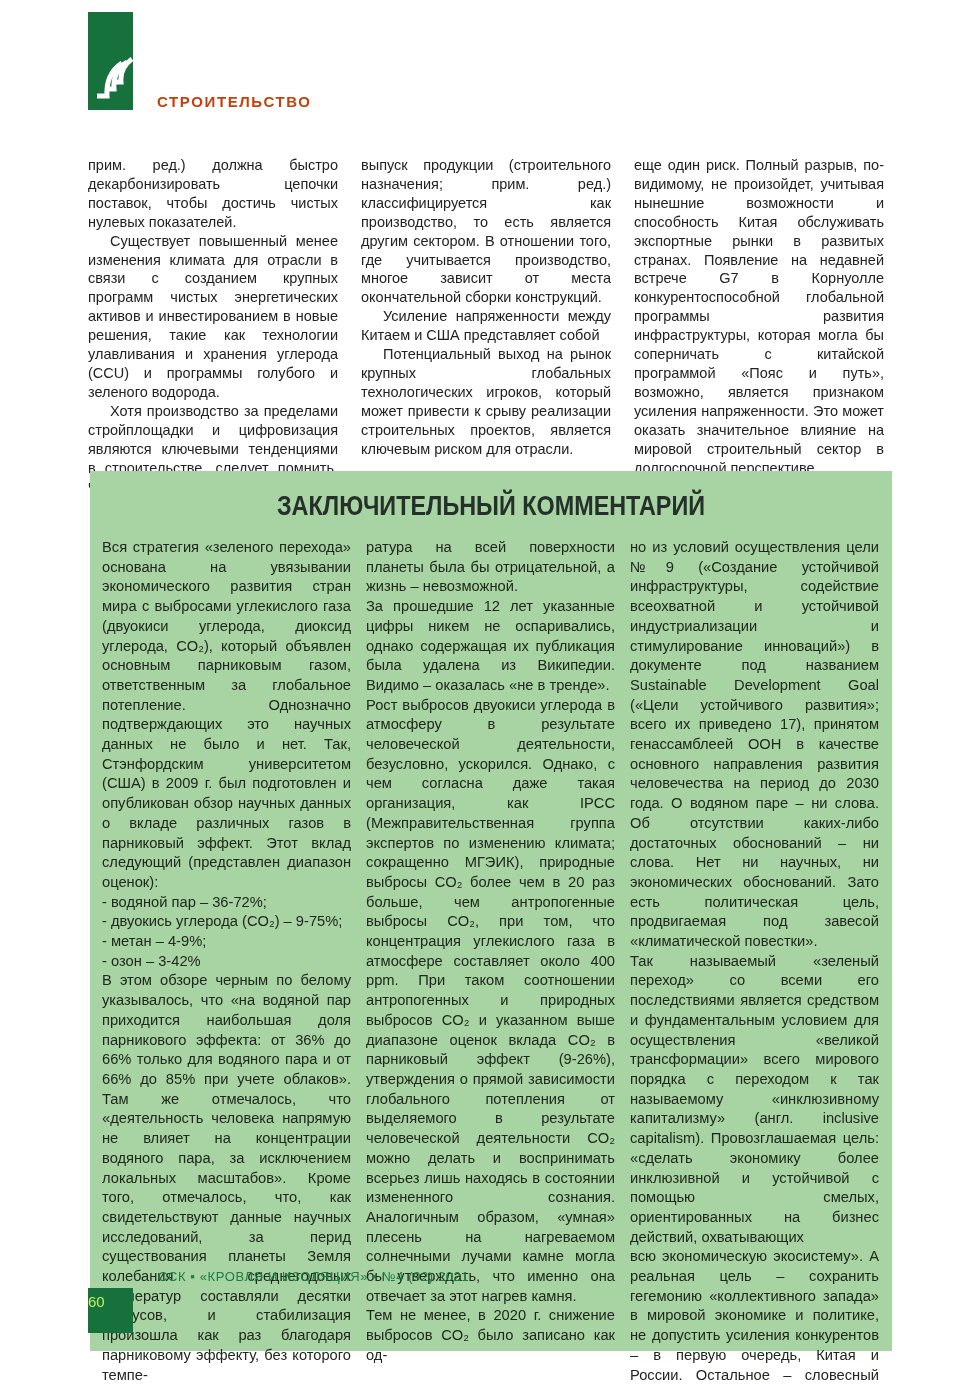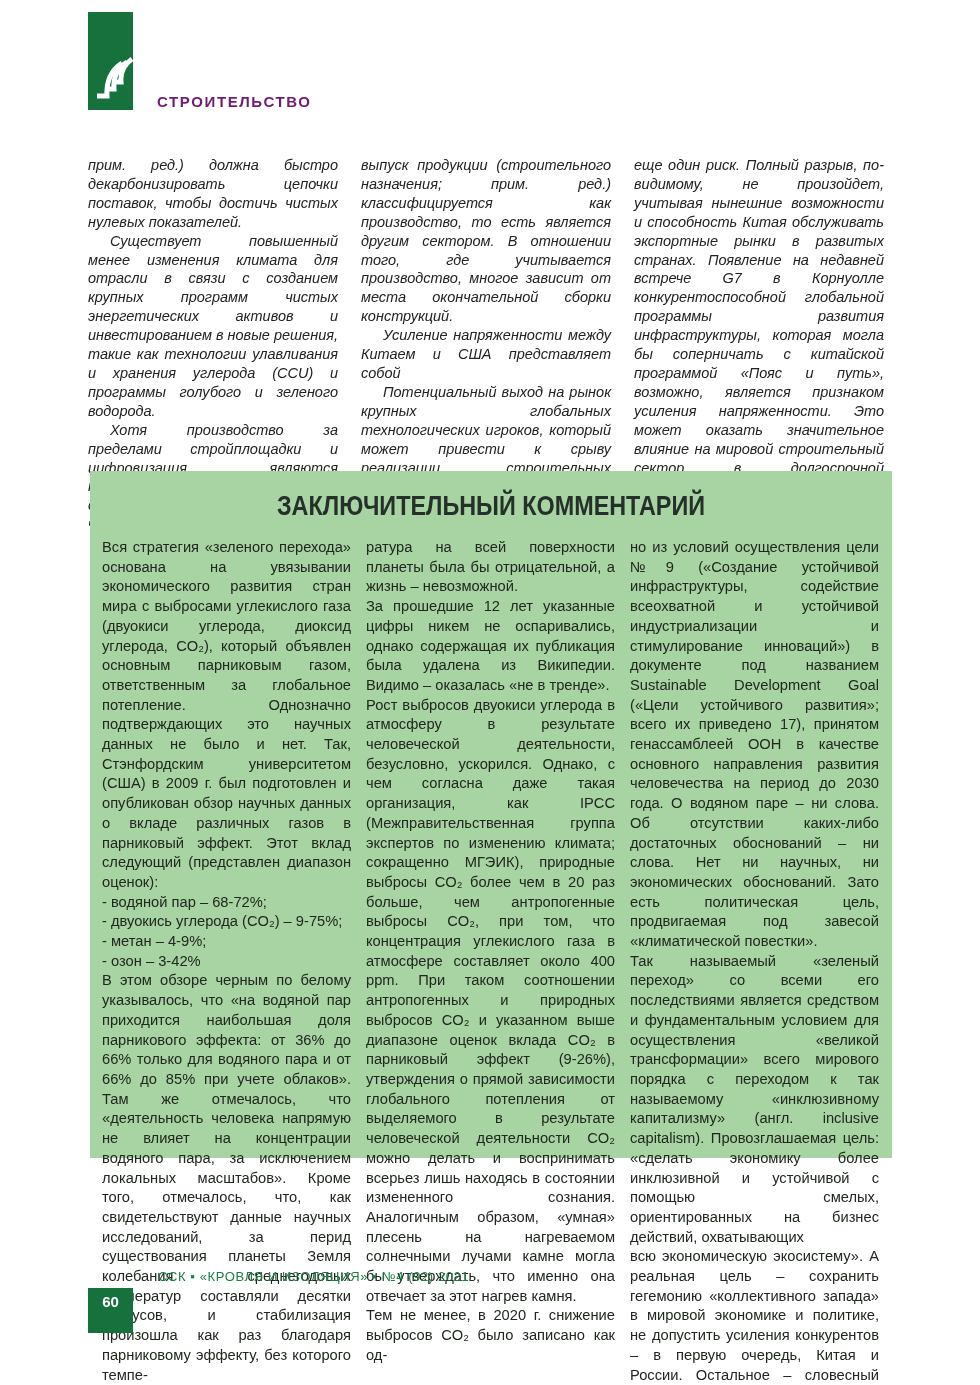--- a/index.html
+++ b/index.html
@@ -6,48 +6,48 @@
   .page{
     position:relative;width:980px;height:1385px;background:#ffffff;
     font-family:"Liberation Sans","DejaVu Sans",sans-serif;color:#222222;
     overflow:hidden;
   }
   
   .logo-block{position:absolute;left:88px;top:12px;width:45px;height:98px;background:#16713c;}
   .logo-block svg{position:absolute;left:0;bottom:4px;}
   .section-title{
     position:absolute;left:157px;top:93px;font-size:15px;font-weight:bold;
-    letter-spacing:1.6px;color:#701a75;
+    letter-spacing:1.6px;color:#c2410c;
   }
   
   .article{position:absolute;left:88px;top:156px;width:797px;display:flex;gap:23px;}
-  .article .col{width:250px;text-align:justify;font-size:14.5px;line-height:18.9px;font-style:italic;}
+  .article .col{width:250px;text-align:justify;font-size:14.5px;line-height:18.9px;}
   .para{margin:0;}
   .para.indent{text-indent:22px;}
   
   .commentary-box{
-    position:absolute;left:90px;top:471px;width:802px;height:687px;
+    position:absolute;left:90px;top:471px;width:802px;height:880px;
     background:#a8d3a2;box-sizing:border-box;padding:16px 12px 16px 12px;
   }
   .commentary-title{
     text-align:center;margin:2px 0 16px 0;white-space:nowrap;
   }
   .commentary-title span{
     display:inline-block;font-size:28.5px;font-weight:bold;color:#25302a;
     transform:scaleX(0.82);transform-origin:center;letter-spacing:0px;
   }
   .commentary-cols{display:flex;gap:15px;}
   .commentary-cols .col{width:249px;text-align:justify;font-size:14.7px;line-height:19.7px;color:#20281f;}
   
   .footer-page-badge{
     position:absolute;left:88px;top:1288px;width:45px;height:45px;background:#16713c;
   }
   .footer-page-badge .num{
-    position:absolute;top:5px;left:0;width:100%;text-align:center;
-    color:#ffffff;font-weight:bold;font-size:15px;
+    position:absolute;top:5px;left:0;width:100%;text-align:left;
+    color:#bef264;font-weight:normal;font-size:15px;
   }
   .footer-journal-line{
     position:absolute;left:158px;top:1269px;font-size:13px;color:#1c7c42;
     letter-spacing:0.6px;font-weight:400;text-align:right;
   }
 </style>
 </head>
 <body>
 
 <div class="page">
@@ -79,21 +79,21 @@
       </div>
   </div>
 
   <div class="commentary-box">
     <div class="commentary-title">
       <span>ЗАКЛЮЧИТЕЛЬНЫЙ КОММЕНТАРИЙ</span>
     </div>
     <div class="commentary-cols">
       <div class="col">
           <p class="para">Вся стратегия «зеленого перехода» основана на увязывании экономического развития стран мира с выбросами углекислого газа (двуокиси углерода, диоксид углерода, CO₂), который объявлен основным парниковым газом, ответственным за глобальное потепление. Однозначно подтверждающих это научных данных не было и нет. Так, Стэнфордским университетом (США) в 2009 г. был подготовлен и опубликован обзор научных данных о вкладе различных газов в парниковый эффект. Этот вклад следующий (представлен диапазон оценок):</p>
-          <p class="para">- водяной пар – 68-72%;</p>
+          <p class="para">- водяной пар – 36-72%;</p>
           <p class="para">- двуокись углерода (CO₂) – 9-75%;</p>
           <p class="para">- метан – 4-9%;</p>
           <p class="para">- озон – 3-42%</p>
           <p class="para">В этом обзоре черным по белому указывалось, что «на водяной пар приходится наибольшая доля парникового эффекта: от 36% до 66% только для водяного пара и от 66% до 85% при учете облаков». Там же отмечалось, что «деятельность человека напрямую не влияет на концентрации водяного пара, за исключением локальных масштабов». Кроме того, отмечалось, что, как свидетельствуют данные научных исследований, за перид существования планеты Земля колебания среднегодовых температур составляли десятки градусов, и стабилизация произошла как раз благодаря парниковому эффекту, без которого темпе-</p>
         </div>
       <div class="col">
           <p class="para">ратура на всей поверхности планеты была бы отрицательной, а жизнь – невозможной.</p>
           <p class="para">За прошедшие 12 лет указанные цифры никем не оспаривались, однако содержащая их публикация была удалена из Википедии. Видимо – оказалась «не в тренде».</p>
           <p class="para">Рост выбросов двуокиси углерода в атмосферу в результате человеческой деятельности, безусловно, ускорился. Однако, с чем согласна даже такая организация, как IPCC (Межправительственная группа экспертов по изменению климата; сокращенно МГЭИК), природные выбросы CO₂ более чем в 20 раз больше, чем антропогенные выбросы CO₂, при том, что концентрация углекислого газа в атмосфере составляет около 400 ppm. При таком соотношении антропогенных и природных выбросов CO₂ и указанном выше диапазоне оценок вклада CO₂ в парниковый эффект (9-26%), утверждения о прямой зависимости глобального потепления от выделяемого в результате человеческой деятельности CO₂ можно делать и воспринимать всерьез лишь находясь в состоянии измененного сознания. Аналогичным образом, «умная» плесень на нагреваемом солнечными лучами камне могла бы утверждать, что именно она отвечает за этот нагрев камня.</p>
           <p class="para">Тем не менее, в 2020 г. снижение выбросов CO₂ было записано как од-</p>

